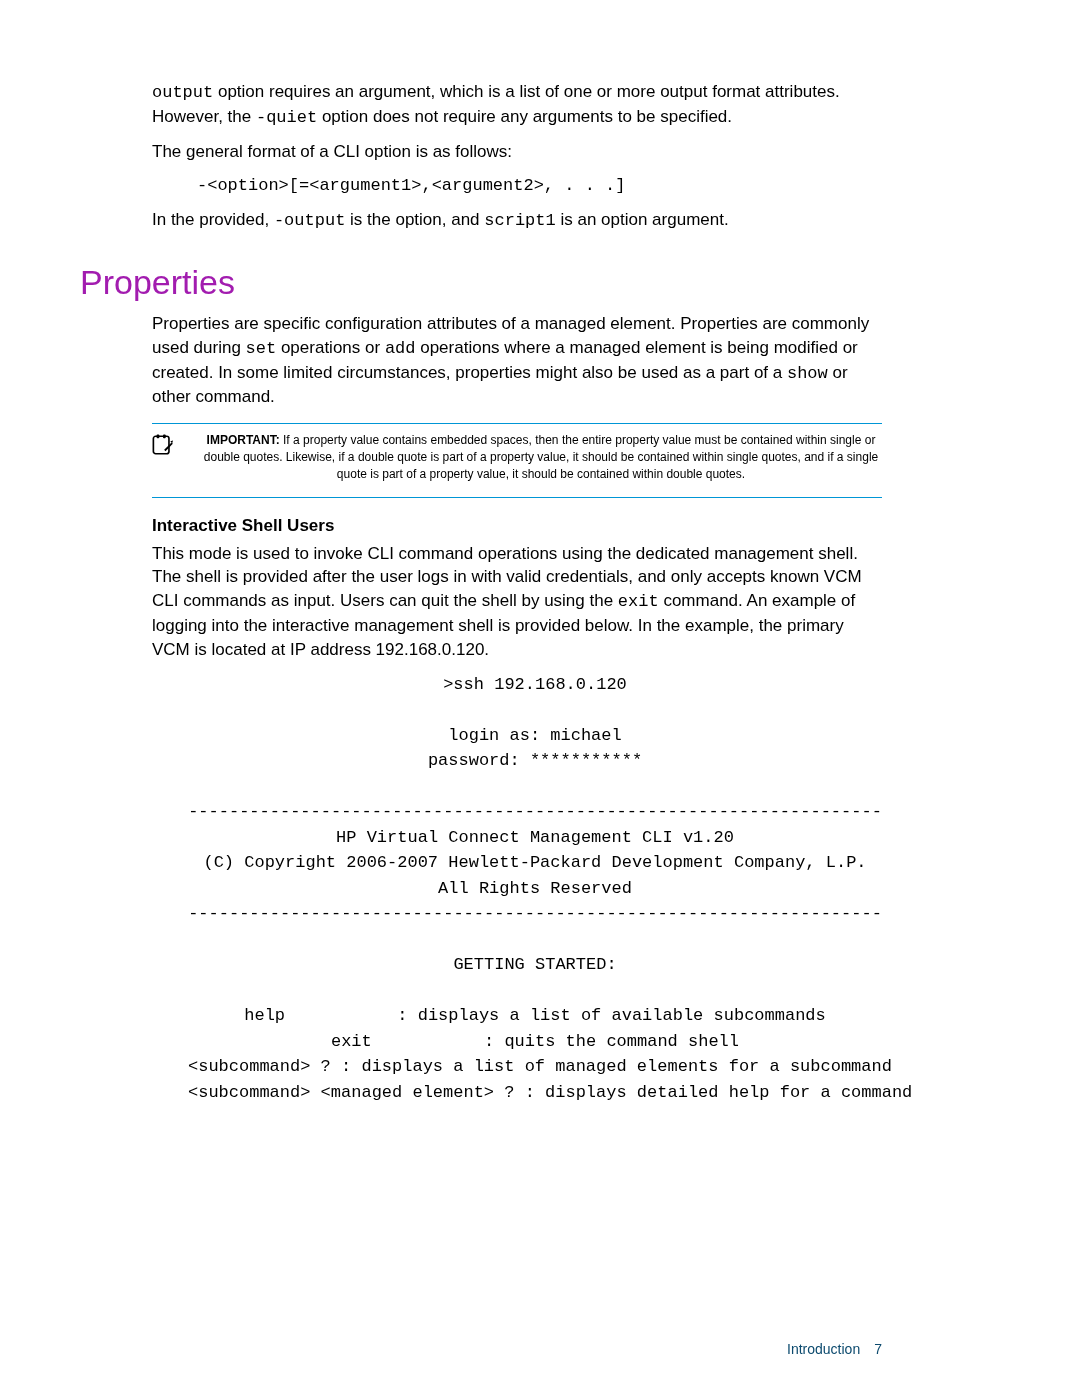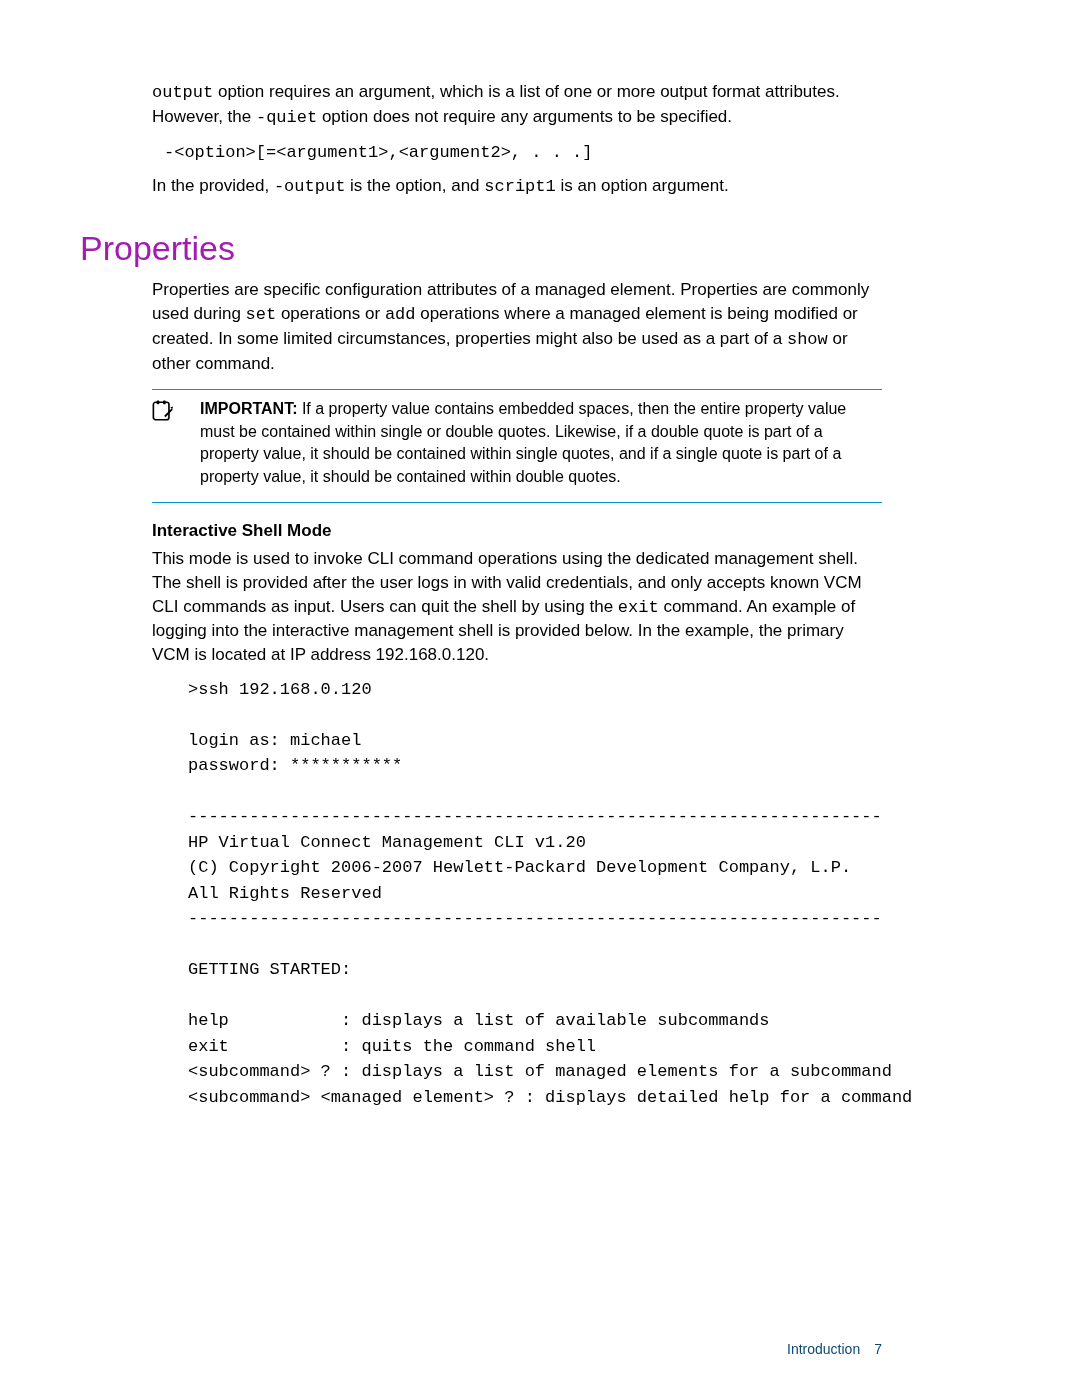--- a/index.html
+++ b/index.html
@@ -19,21 +19,21 @@
   }
   .body-text {
     font-size: 17px;
     line-height: 1.4;
     margin: 0 0 10px 0;
   }
   .indent {
     margin-left: 72px;
   }
   .indent2 {
-    margin-left: 84px;
+    margin-left: 117px;
   }
   code, .mono {
     font-family: "Courier New", Courier, monospace;
     font-size: 17px;
   }
   h2.section {
     font-family: Arial, Helvetica, sans-serif;
     font-weight: 400;
     color: #a21caf;
     font-size: 34px;
@@ -53,37 +53,39 @@
     padding: 8px 0 14px 0;
     display: flex;
   }
   .note-icon-cell {
     width: 48px;
     flex: 0 0 48px;
     padding-top: 2px;
   }
   .note-text-cell {
     flex: 1;
-    font-size: 16px;
+    font-size: 12px;
     line-height: 1.4;
+    text-align: center;
   }
   .note-text-cell b {
     font-weight: bold;
   }
   .subhead {
     font-weight: bold;
     font-size: 17px;
     margin: 18px 0 6px 72px;
   }
   pre.codeblock {
     font-family: "Courier New", Courier, monospace;
     font-size: 17px;
     line-height: 1.5;
     margin: 6px 0 0 108px;
     white-space: pre;
+    text-align: center;
   }
   .footer {
     position: absolute;
     bottom: 40px;
     right: 80px;
     font-size: 14px;
     color: #0c4a6e;
   }
   .footer .sect {
     margin-right: 14px;
@@ -95,20 +97,21 @@
 </style>
 </head>
 <body>
 
 <div class="page">
 
   <p class="body-text indent">
     <code class="mono">output</code><span> option requires an argument, which is a list of one or more output format attributes. However, the </span><code class="mono">-quiet</code><span> option does not require any arguments to be specified.</span>
   </p>
 
+  <p class="body-text indent">The general format of a CLI option is as follows:</p>
   <p class="body-text indent2"><code class="mono">-&lt;option&gt;[=&lt;argument1&gt;,&lt;argument2&gt;, . . .]</code></p>
 
 
   <p class="body-text indent">
     <span>In the provided, </span><code class="mono">-output</code><span> is the option, and </span><code class="mono">script1</code><span> is an option argument.</span>
   </p>
 
   <h2 class="section">Properties</h2>
 
   <p class="body-text indent">
@@ -127,21 +130,21 @@
         </svg>
       </span>
     </div>
     <div class="note-text-cell">
       <b>IMPORTANT:</b><span>  If a property value contains embedded spaces, then the entire property value must be contained within single or double quotes. Likewise, if a double quote is part of a property value, it should be contained within single quotes, and if a single quote is part of a property value, it should be contained within double quotes.</span>
     </div>
   </div>
 
 
 
-  <p class="subhead">Interactive Shell Mode</p>
+  <p class="subhead">Interactive Shell Users</p>
 
   <p class="body-text indent">
     <span>This mode is used to invoke CLI command operations using the dedicated management shell. The shell is provided after the user logs in with valid credentials, and only accepts known VCM CLI commands as input. Users can quit the shell by using the </span><code class="mono">exit</code><span> command. An example of logging into the interactive management shell is provided below. In the example, the primary VCM is located at IP address 192.168.0.120.</span>
   </p>
 
   <pre class="codeblock">&gt;ssh 192.168.0.120
 
 login as: michael
 password: ***********
 

